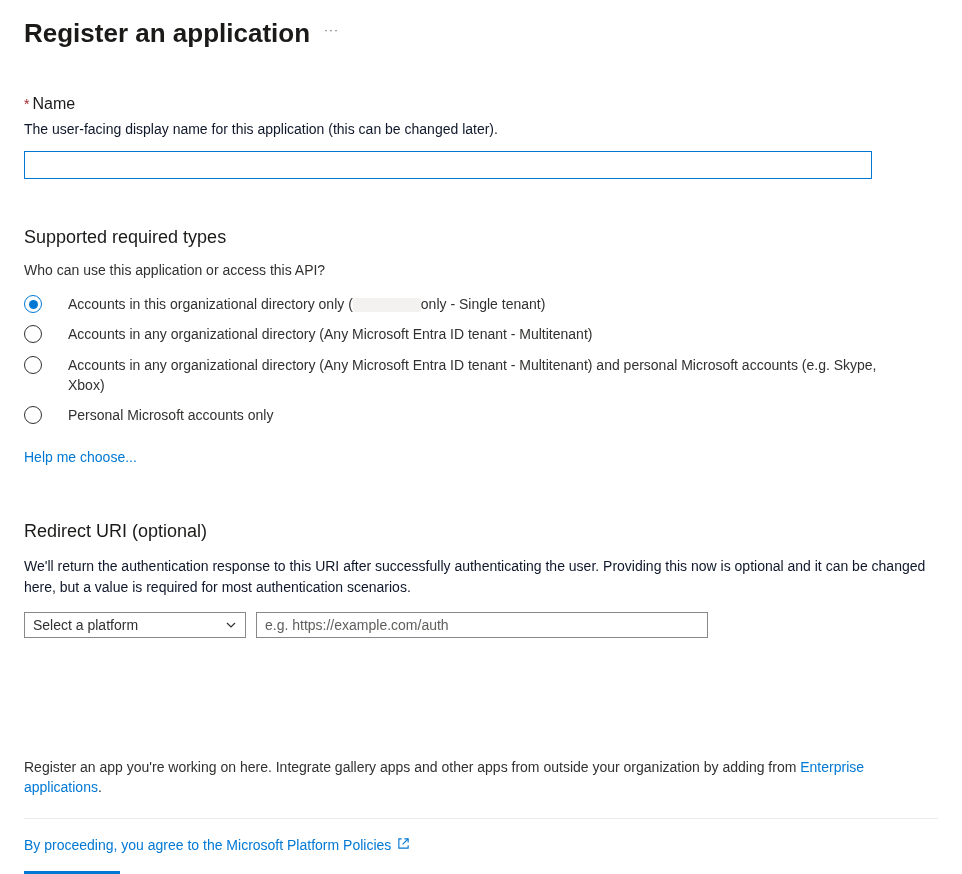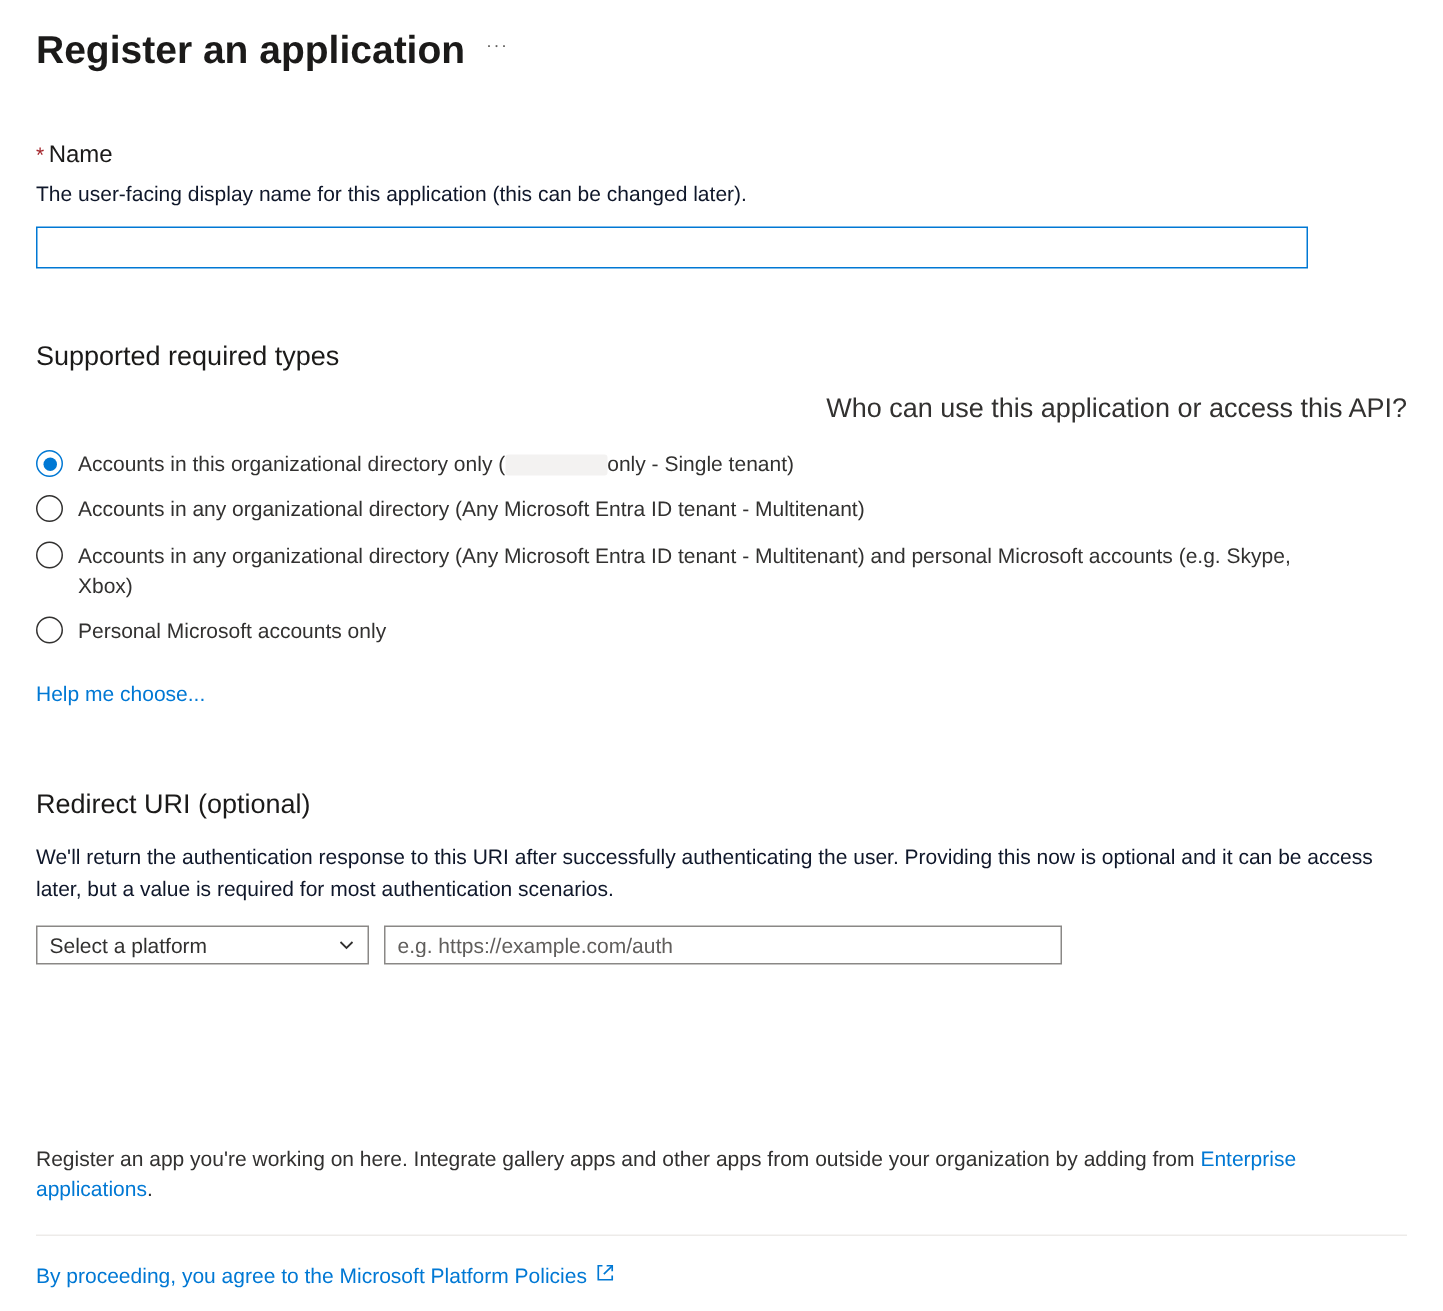--- a/index.html
+++ b/index.html
@@ -57,35 +57,34 @@
       margin-bottom: 48px;
       display: block;
     }
     .section-heading {
       font-size: 18px;
       font-weight: 400;
       color: #1b1a19;
       margin-bottom: 14px;
     }
     .section-question {
-      font-size: 18px;
+      font-size: 14px;
       color: #323130;
       margin-bottom: 16px;
-      text-align: right;
     }
     .radio-group {
       display: flex;
       flex-direction: column;
       gap: 10px;
       margin-bottom: 24px;
     }
     .radio-item {
       display: flex;
       align-items: flex-start;
-      gap: 10px;
+      gap: 26px;
       cursor: pointer;
     }
     .radio-circle {
       flex-shrink: 0;
       width: 18px;
       height: 18px;
       border: 1.3px solid #323130;
       border-radius: 50%;
       display: flex;
       align-items: center;
@@ -234,21 +233,21 @@
   </label>
   <label class="radio-item">
     <span class="radio-circle"></span>
     <span class="radio-label">Personal Microsoft accounts only</span>
   </label>
 </div>
 
 <a class="link help-link">Help me choose...</a>
 
 <h2 class="section-heading">Redirect URI (optional)</h2>
-<div class="field-description redirect-desc">We'll return the authentication response to this URI after successfully authenticating the user. Providing this now is optional and it can be access later, but a value is required for most authentication scenarios.</div>
+<div class="field-description redirect-desc">We'll return the authentication response to this URI after successfully authenticating the user. Providing this now is optional and it can be changed here, but a value is required for most authentication scenarios.</div>
 
 <div class="redirect-row">
   <div class="select-platform">
     <span>Select a platform</span>
     <svg class="chevron-down" viewBox="0 0 12 12" fill="none" stroke="#323130" stroke-width="1.2">
       <path d="M2 4 L6 8 L10 4"></path>
     </svg>
   </div>
   <input type="text" class="uri-input" placeholder="e.g. https://example.com/auth" style="">
 </div>

